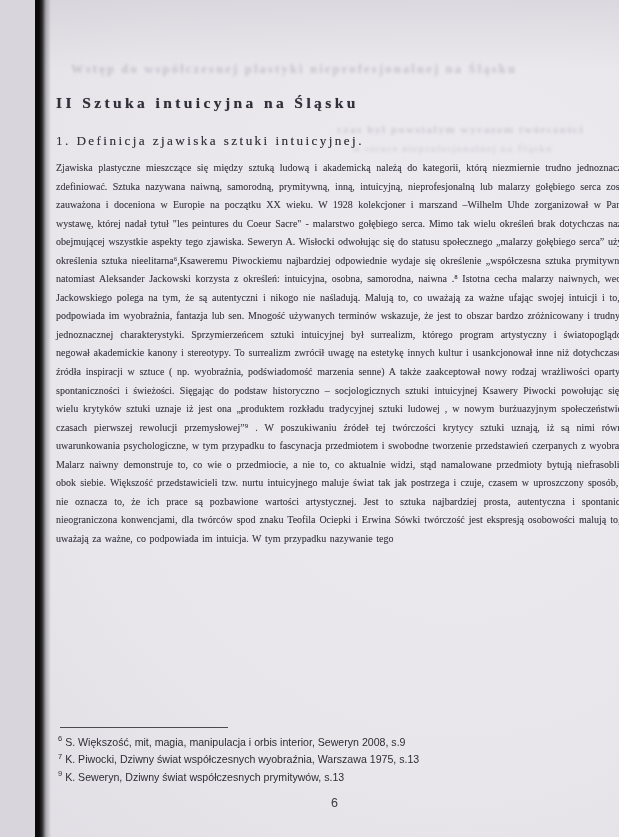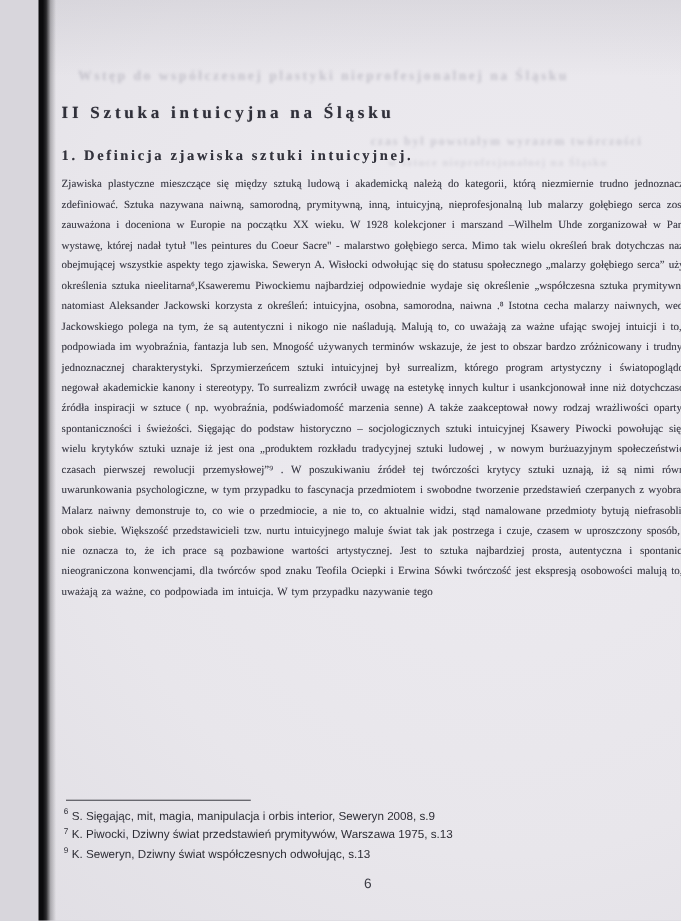--- a/index.html
+++ b/index.html
@@ -31,21 +31,21 @@
   #ghost-mid-2  { top: 143px; left: 318px; font-size: 10px;   letter-spacing: 1.2px; opacity: 0.22; }
   .heading-1 {
     position: absolute; top: 84px; left: 21px;
     font-size: 15.5px; font-weight: bold;
     letter-spacing: 3.4px;
     color: #30303a;
     text-shadow: 0 0 0.7px rgba(48,48,58,0.55);
   }
   .heading-2 {
     position: absolute; top: 122px; left: 21px;
-    font-size: 13.2px; font-weight: bold;
+    font-size: 13.2px; font-weight: normal;
     letter-spacing: 2.4px;
     color: #33333d;
     text-shadow: 0 0 0.6px rgba(51,51,61,0.5);
   }
   .body-text {
     position: absolute; top: 149px; left: 21px;
     width: 578px;
     font-size: 10px;
     line-height: 18.55px;
     text-align: justify;
@@ -95,25 +95,25 @@
   <div id="ghost-mid-2" class="ghost">w sztuce nieprofesjonalnej na Śląsku</div>
 
   <h2 class="heading-2">1. Definicja zjawiska sztuki intuicyjnej.</h2>
 
   <p class="body-text">Zjawiska plastyczne mieszczące się między sztuką ludową i akademicką należą do kategorii, którą niezmiernie trudno jednoznacznie zdefiniować. Sztuka nazywana naiwną, samorodną, prymitywną, inną, intuicyjną, nieprofesjonalną lub malarzy gołębiego serca została zauważona i doceniona w Europie na początku XX wieku. W 1928 kolekcjoner i marszand –Wilhelm Uhde zorganizował w Paryżu wystawę, której nadał tytuł "les peintures du Coeur Sacre" - malarstwo gołębiego serca. Mimo tak wielu określeń brak dotychczas nazwy obejmującej wszystkie aspekty tego zjawiska. Seweryn A. Wisłocki odwołując się do statusu społecznego „malarzy gołębiego serca” używa określenia sztuka nieelitarna⁶,Ksaweremu Piwockiemu najbardziej odpowiednie wydaje się określenie „współczesna sztuka prymitywna,”⁷ natomiast Aleksander Jackowski korzysta z określeń: intuicyjna, osobna, samorodna, naiwna .⁸ Istotna cecha malarzy naiwnych, według Jackowskiego polega na tym, że są autentyczni i nikogo nie naśladują. Malują to, co uważają za ważne ufając swojej intuicji i to, co podpowiada im wyobraźnia, fantazja lub sen. Mnogość używanych terminów wskazuje, że jest to obszar bardzo zróżnicowany i trudny do jednoznacznej charakterystyki. Sprzymierzeńcem sztuki intuicyjnej był surrealizm, którego program artystyczny i światopoglądowy negował akademickie kanony i stereotypy. To surrealizm zwrócił uwagę na estetykę innych kultur i usankcjonował inne niż dotychczasowe źródła inspiracji w sztuce ( np. wyobraźnia, podświadomość marzenia senne) A także zaakceptował nowy rodzaj wrażliwości oparty na spontaniczności i świeżości. Sięgając do podstaw historyczno – socjologicznych sztuki intuicyjnej Ksawery Piwocki powołując się na wielu krytyków sztuki uznaje iż jest ona „produktem rozkładu tradycyjnej sztuki ludowej , w nowym burżuazyjnym społeczeństwie w czasach pierwszej rewolucji przemysłowej”⁹ . W poszukiwaniu źródeł tej twórczości krytycy sztuki uznają, iż są nimi również uwarunkowania psychologiczne, w tym przypadku to fascynacja przedmiotem i swobodne tworzenie przedstawień czerpanych z wyobraźni. Malarz naiwny demonstruje to, co wie o przedmiocie, a nie to, co aktualnie widzi, stąd namalowane przedmioty bytują niefrasobliwie obok siebie. Większość przedstawicieli tzw. nurtu intuicyjnego maluje świat tak jak postrzega i czuje, czasem w uproszczony sposób, ale nie oznacza to, że ich prace są pozbawione wartości artystycznej. Jest to sztuka najbardziej prosta, autentyczna i spontaniczna nieograniczona konwencjami, dla twórców spod znaku Teofila Ociepki i Erwina Sówki twórczość jest ekspresją osobowości malują to, co uważają za ważne, co podpowiada im intuicja.  W tym przypadku nazywanie tego</p>
 
   <hr class="footnote-rule">
 
   <div class="footnotes">
     <div class="footnote">
-      <sup>6</sup><span>S. Sięgając, </span><span class="fn-italic">mit, magia, manipulacja i orbis interior</span><span>, Seweryn 2008, s.9</span>
+      <sup>6</sup><span>S. Większość, </span><span class="fn-italic">mit, magia, manipulacja i orbis interior</span><span>, Seweryn 2008, s.9</span>
     </div>
     <div class="footnote">
-      <sup>7</sup><span>K. Piwocki, Dziwny świat przedstawień prymitywów, Warszawa 1975, s.13</span><span class="fn-italic"></span><span></span>
+      <sup>7</sup><span>K. Piwocki, Dziwny świat współczesnych wyobraźnia, Warszawa 1975, s.13</span><span class="fn-italic"></span><span></span>
     </div>
     <div class="footnote">
-      <sup>9</sup><span>K. Seweryn, </span><span class="fn-italic">Dziwny świat współczesnych odwołując</span><span>, s.13</span>
+      <sup>9</sup><span>K. Seweryn, </span><span class="fn-italic">Dziwny świat współczesnych prymitywów</span><span>, s.13</span>
     </div>
   </div>
 
   <div class="page-number">6</div>
 
 </div>
 
 </body></html>

